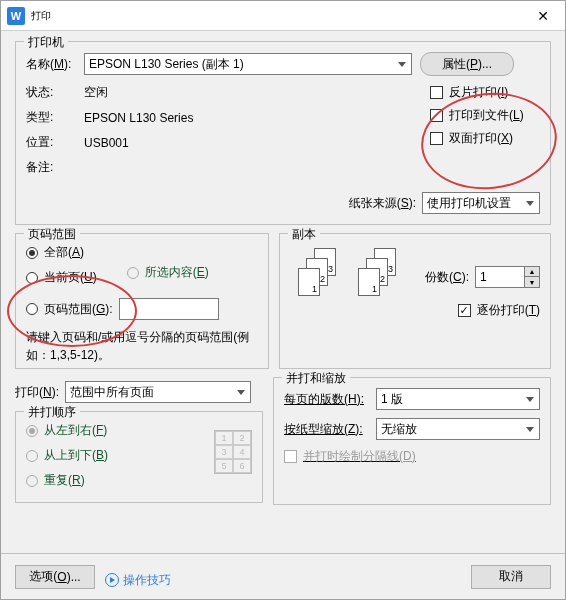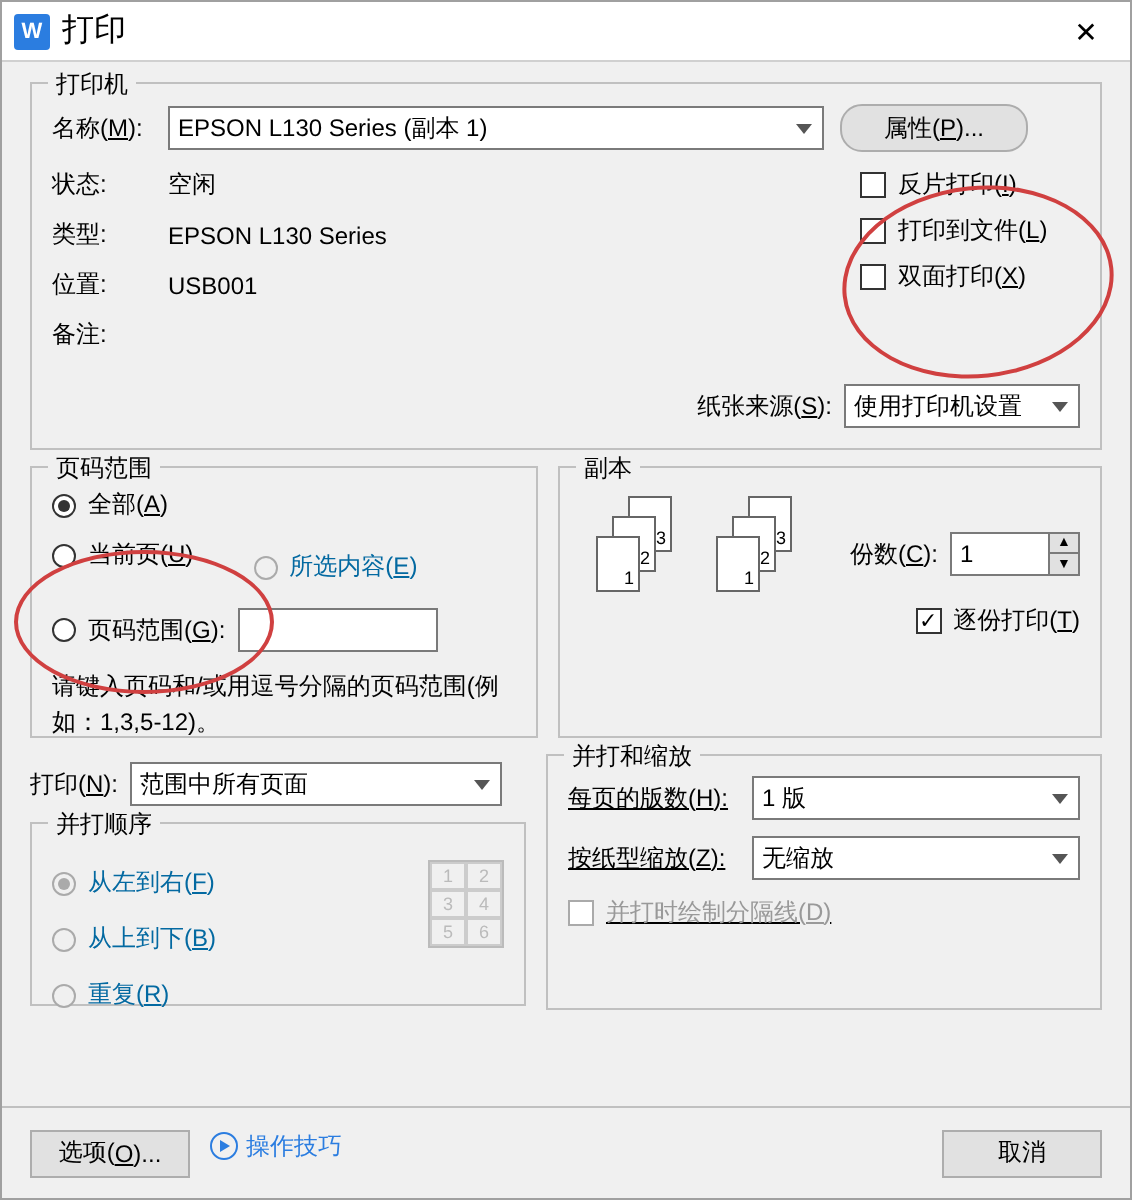--- a/index.html
+++ b/index.html
@@ -1,20 +1,20 @@
 <!DOCTYPE html>
 <html><head>
 <meta charset="utf-8">
 <style>
 * { box-sizing: border-box; font-family: "Microsoft YaHei", "Segoe UI", Arial, sans-serif; }
 body { margin: 0; background: #f0f0f0; font-size: 12px; color: #000; }
 .window { width: 566px; height: 600px; background: #f0f0f0; border: 1px solid #a0a0a0; position: relative; }
 .titlebar { height: 30px; display: flex; align-items: center; padding: 0 0 0 6px; background: #fff; border-bottom: 1px solid #d0d0d0; }
 .wps-icon { width: 18px; height: 18px; background: #2b7de0; color: #fff; display: inline-flex; align-items: center; justify-content: center; font-size: 11px; font-weight: bold; border-radius: 2px; margin-right: 6px; }
-.title { flex: 1; font-size: 16px; }
+.title { flex: 1; font-size: 10px; }
 .close-btn { width: 44px; height: 30px; display: flex; align-items: center; justify-content: center; font-size: 14px; cursor: pointer; }
 
 .content { padding: 10px 14px 8px 14px; }
 .groupbox { border: 1px solid #c0c0c0; position: relative; padding: 10px 10px 8px 10px; margin-bottom: 8px; }
 .groupbox > .legend { position: absolute; top: -8px; left: 8px; background: #f0f0f0; padding: 0 4px; font-size: 12px; }
 
 .row { display: flex; align-items: center; margin-bottom: 8px; }
 .label { width: 58px; }
 .underline { text-decoration: underline; }
 select, input[type=text], input[type=number] { border: 1px solid #7a7a7a; background: #fff; height: 22px; font-size: 12px; padding: 0 4px; }
@@ -35,21 +35,21 @@
 .checkbox-box.disabled { border-color: #aaa; }
 
 .paper-source-row { display: flex; justify-content: flex-end; align-items: center; margin-top: 8px; }
 .paper-source-row .label2 { margin-right: 6px; }
 
 .two-col { display: flex; gap: 10px; }
 .col-left { width: 254px; }
 .col-right { flex: 1; }
 
 .radio-row { display: flex; align-items: center; margin-bottom: 8px; cursor: pointer; position: relative; }
-.radio-row.disabled { color: #0369a1; cursor: default; margin-top: 11px; }
+.radio-row.disabled { color: #14532d; cursor: default; }
 .radio-circle { width: 12px; height: 12px; border: 1px solid #333; border-radius: 50%; margin-right: 6px; display: inline-flex; align-items: center; justify-content: center; background: #fff; }
 .radio-circle.disabled { border-color: #aaa; background: #f0f0f0; }
 .radio-dot { width: 6px; height: 6px; background: #333; border-radius: 50%; }
 
 .range-note { font-size: 12px; line-height: 1.5; margin-top: 4px; }
 
 .copies-illus { display: flex; gap: 18px; margin: 4px 0 6px 8px; align-items: center; }
 .stack { position: relative; width: 42px; height: 48px; }
 .page { position: absolute; width: 22px; height: 28px; border: 1px solid #666; background: #fff; font-size: 9px; display: flex; align-items: flex-end; justify-content: flex-end; padding: 0 2px 1px 0; }
 .page.p3 { left: 16px; top: 0; }
@@ -70,21 +70,21 @@
 .order-group { position: relative; }
 .order-illus { position: absolute; right: 10px; top: 18px; }
 .grid6 { border: 1px solid #bbb; display: grid; grid-template-columns: 18px 18px; }
 .grid6 div { border: 1px solid #ccc; width: 18px; height: 14px; font-size: 9px; color: #bbb; display: flex; align-items: center; justify-content: center; }
 
 .scale-row { display: flex; align-items: center; margin-bottom: 8px; }
 .scale-label { width: 92px; }
 .scale-select { width: 164px; }
 
 .footer { position: absolute; bottom: 0; left: 0; right: 0; height: 46px; border-top: 1px solid #c0c0c0; display: flex; align-items: center; padding: 0 14px; }
-.footer-left { display: flex; align-items: flex-start; gap: 10px; flex: 1; }
+.footer-left { display: flex; align-items: flex-end; gap: 10px; flex: 1; }
 .footer-right { display: flex; gap: 14px; }
 .footer .btn { width: 80px; justify-content: center; }
 .play-icon { width: 14px; height: 14px; border: 1.5px solid #2b7de0; border-radius: 50%; display: inline-flex; align-items: center; justify-content: center; }
 .play-tri { border-left: 5px solid #2b7de0; border-top: 3px solid transparent; border-bottom: 3px solid transparent; margin-left: 1px; }
 .tips-link { color: #2b7de0; display: flex; align-items: center; gap: 4px; cursor: pointer; }
 
 .annot-ellipse { position: absolute; border: 2px solid #d04040; border-radius: 50%; pointer-events: none; }
 .annot1 { width: 136px; height: 96px; right: 8px; top: 92px; transform: rotate(-6deg); }
 .annot2 { width: 130px; height: 72px; left: 6px; top: 274px; }
 

